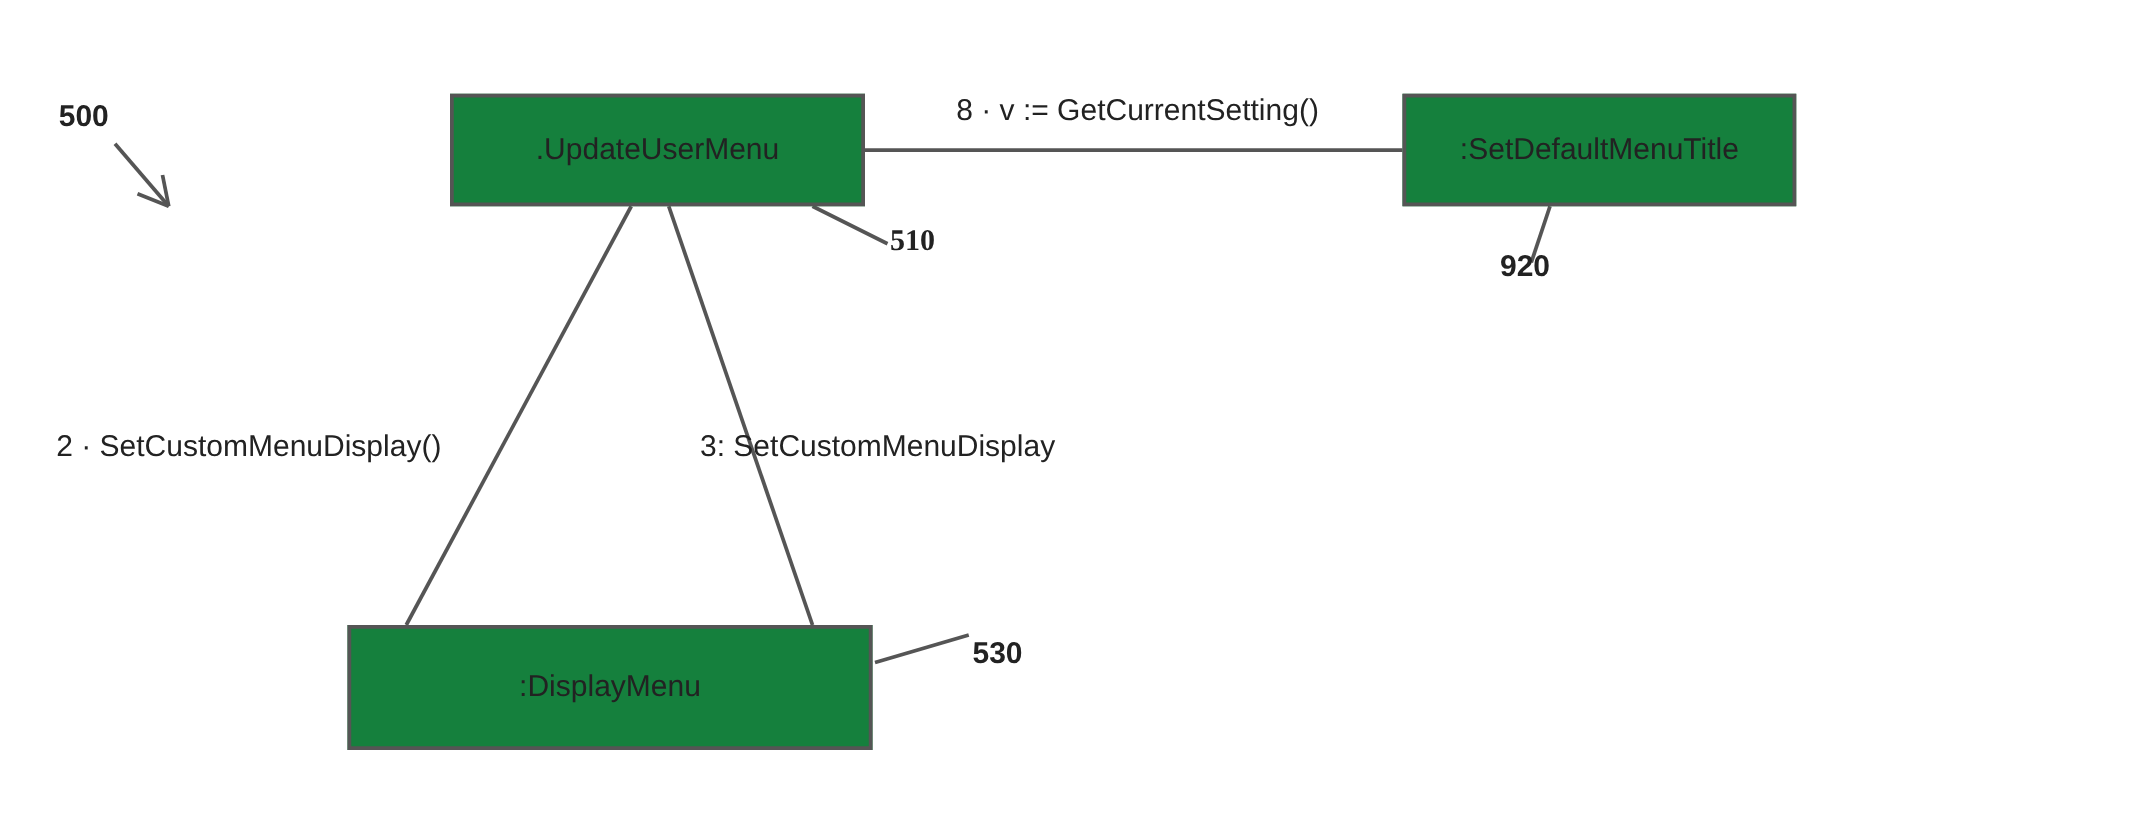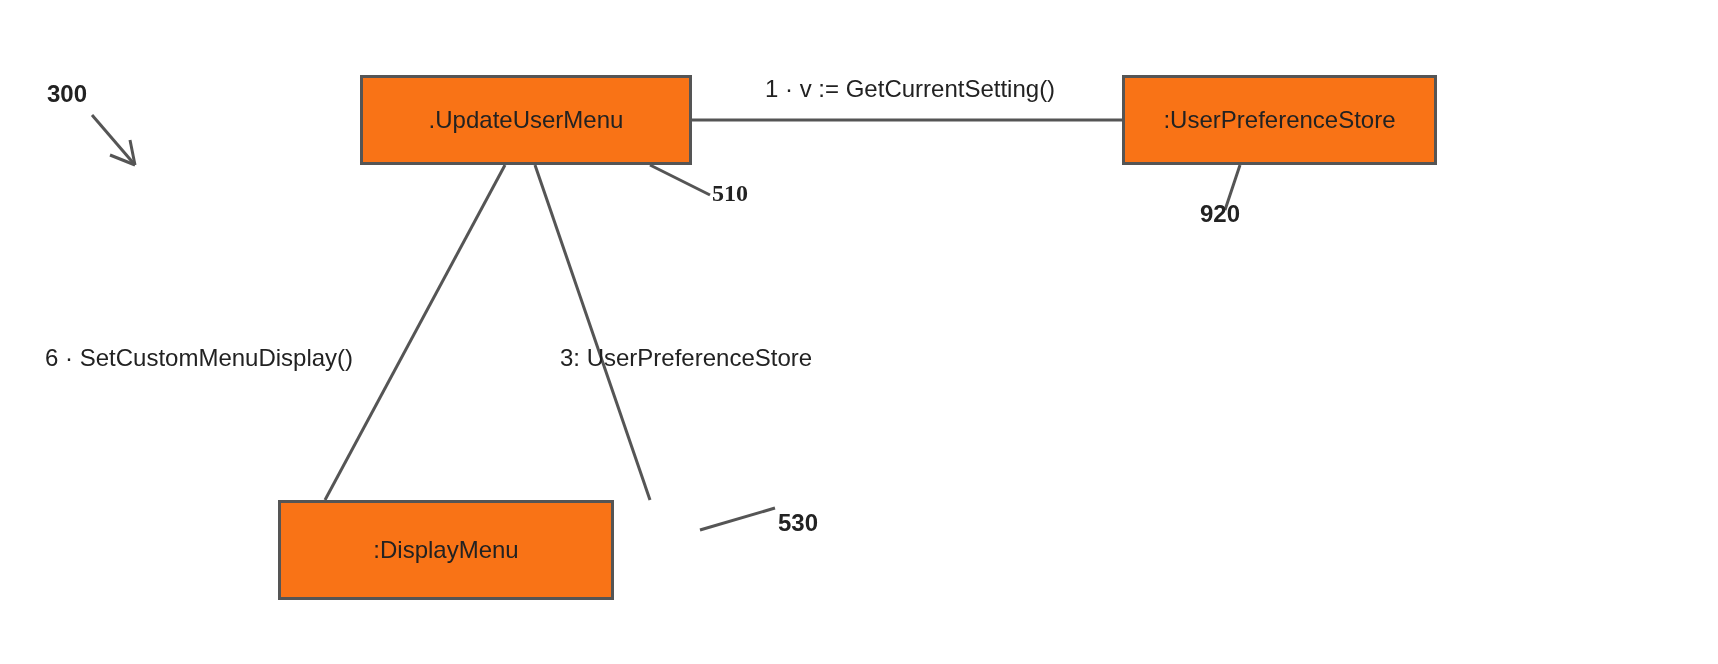--- a/index.html
+++ b/index.html
@@ -12,21 +12,21 @@
       height: 664px;
       position: relative;
       font-family: Arial, sans-serif;
       font-size: 24px;
       background: white;
       color: #222;
     }
     .box {
       position: absolute;
       border: 3px solid #555;
-      background: #f97316;
+      background: #15803d;
       display: flex;
       align-items: center;
       justify-content: center;
       padding: 0 20px;
     }
     .label {
       position: absolute;
       white-space: pre;
     }
     .bold {
@@ -59,38 +59,38 @@
 
   <line x1="1240" y1="165" x2="1225" y2="210"></line>
 
   <line x1="700" y1="530" x2="775" y2="508"></line>
 
   <line x1="92" y1="115" x2="135" y2="165"></line>
   <line x1="135" y1="165" x2="110" y2="155"></line>
   <line x1="135" y1="165" x2="130" y2="140"></line>
 </svg>
 
-<div class="label bold" style="left:47px; top:80px;">300</div>
+<div class="label bold" style="left:47px; top:80px;">500</div>
 
 <div class="box" style="left:360px; top:75px; width:332px; height:90px;">
   <span>.UpdateUserMenu</span>
 </div>
 <div class="label bold" style="left:712px; top:180px;font-family:Liberation Serif, serif;">510</div>
 
 <div class="box" style="left:1122px; top:75px; width:315px; height:90px;">
-  <span>:UserPreferenceStore</span>
+  <span>:SetDefaultMenuTitle</span>
 </div>
 <div class="label bold" style="left:1200px; top:200px;">920</div>
 
-<div class="box" style="left:278px; top:500px; width:336px; height:100px;">
+<div class="box" style="left:278px; top:500px; width:420px; height:100px;">
   <span>:DisplayMenu</span>
 </div>
 <div class="label bold" style="left:778px; top:490px;margin-top:19px;">530</div>
 
-<div class="label" style="left:765px; top:75px;">1 · v := GetCurrentSetting()</div>
+<div class="label" style="left:765px; top:75px;">8 · v := GetCurrentSetting()</div>
 
 <div class="label" style="left:45px; top:288px; text-align:center;">
-  <div>6 · SetCustomMenuDisplay()</div>
+  <div>2 · SetCustomMenuDisplay()</div>
 </div>
 
 <div class="label" style="left:560px; top:288px; text-align:left;">
-  <div>3: UserPreferenceStore</div>
+  <div>3: SetCustomMenuDisplay</div>
 </div>
 
 </body></html>

